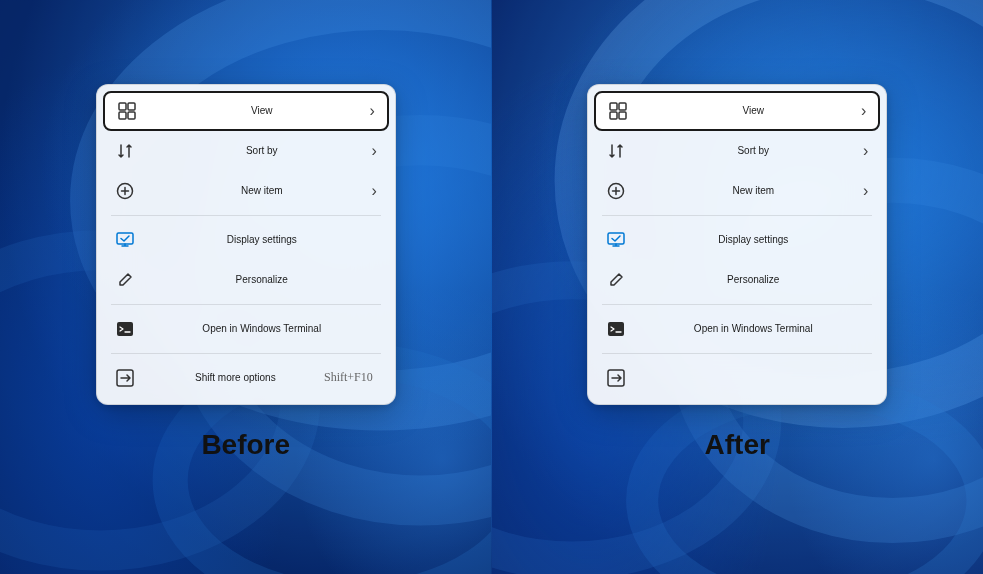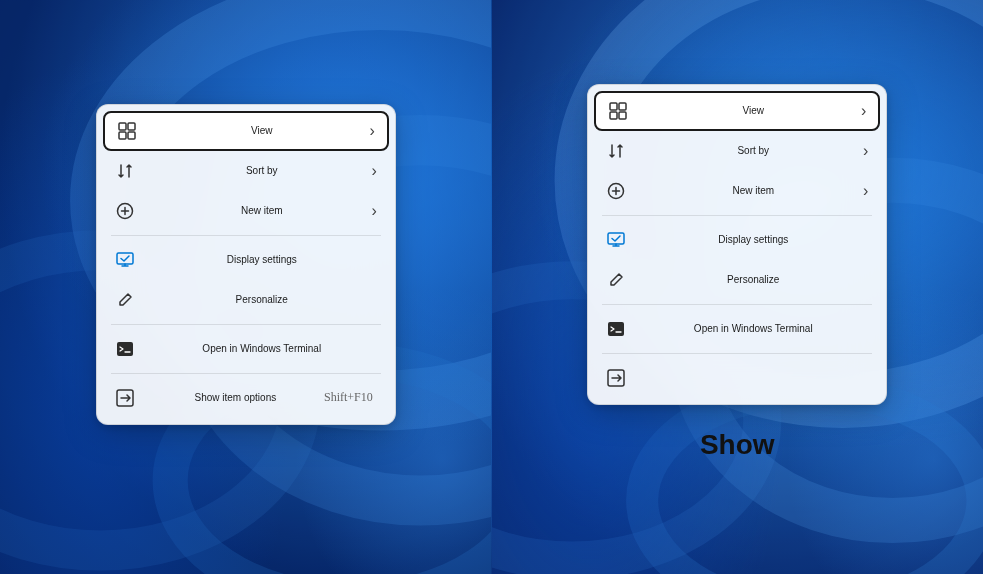--- a/index.html
+++ b/index.html
@@ -232,25 +232,26 @@
 
       <div class="divider"></div>
 
       <div class="menu-item">
         <span class="icon">
           <svg class="menu-icon-svg" viewBox="0 0 18 18" fill="none">
             <rect x="1" y="1" width="16" height="16" rx="2" stroke="#333" stroke-width="1.5" fill="none"></rect>
             <path d="M5 9h8M11 6l3 3-3 3" stroke="#333" stroke-width="1.5" stroke-linecap="round" stroke-linejoin="round"></path>
           </svg>
         </span>
-        <span class="label">Show item options</span>
+        <span class="label">Shift more options</span>
         <span class="shortcut">Shift+F10</span>
       </div>
     </div>
 
+    <div class="label-area">Before</div>
   </div>
 
   <div class="panel after-panel">
     <div class="bg">
       <svg class="bg-waves" viewBox="0 0 491 574" xmlns="http://www.w3.org/2000/svg">
         <defs>
           <radialGradient id="bg2" cx="60%" cy="35%" r="70%">
             <stop offset="0%" stop-color="#3090f0"></stop>
             <stop offset="100%" stop-color="#0a2a70"></stop>
           </radialGradient>
@@ -339,15 +340,15 @@
           <svg class="menu-icon-svg" viewBox="0 0 18 18" fill="none">
             <rect x="1" y="1" width="16" height="16" rx="2" stroke="#333" stroke-width="1.5" fill="none"></rect>
             <path d="M5 9h8M11 6l3 3-3 3" stroke="#333" stroke-width="1.5" stroke-linecap="round" stroke-linejoin="round"></path>
           </svg>
         </span>
         <span class="label"></span>
         <span class="shortcut"></span>
       </div>
     </div>
 
-    <div class="label-area">Show</div>
+    <div class="label-area">After</div>
   </div>
 </div>
 
 </body></html>

